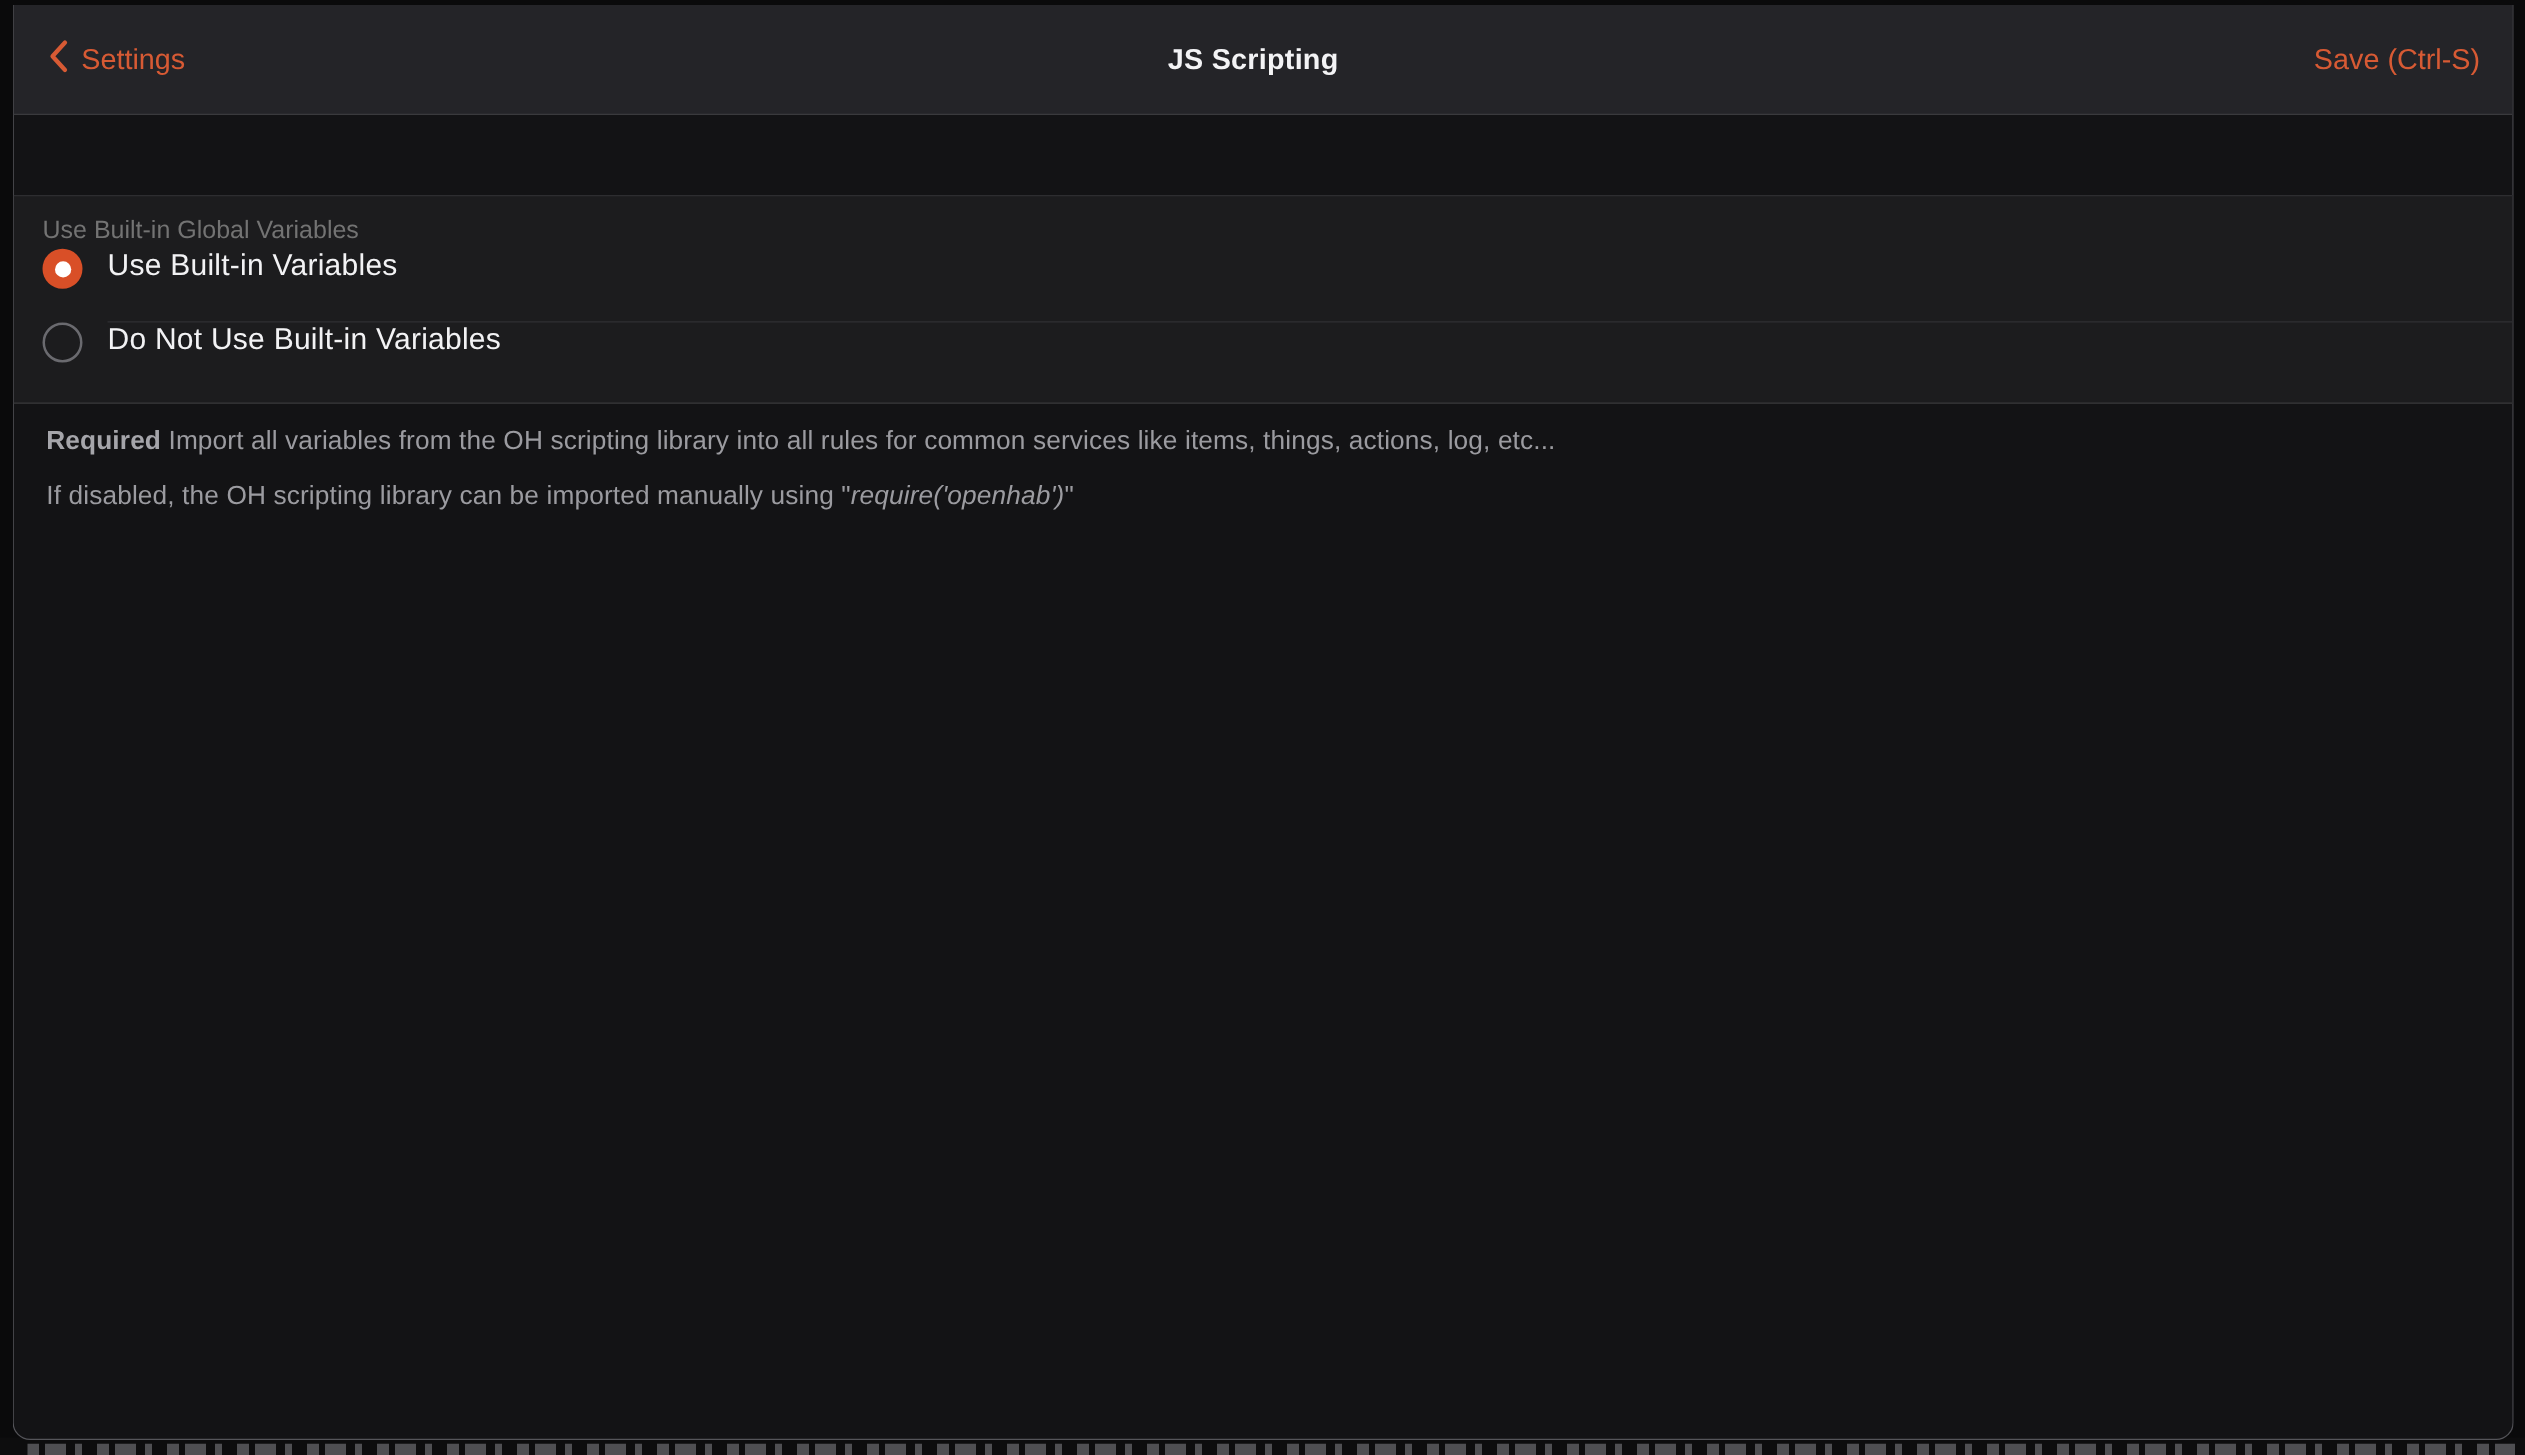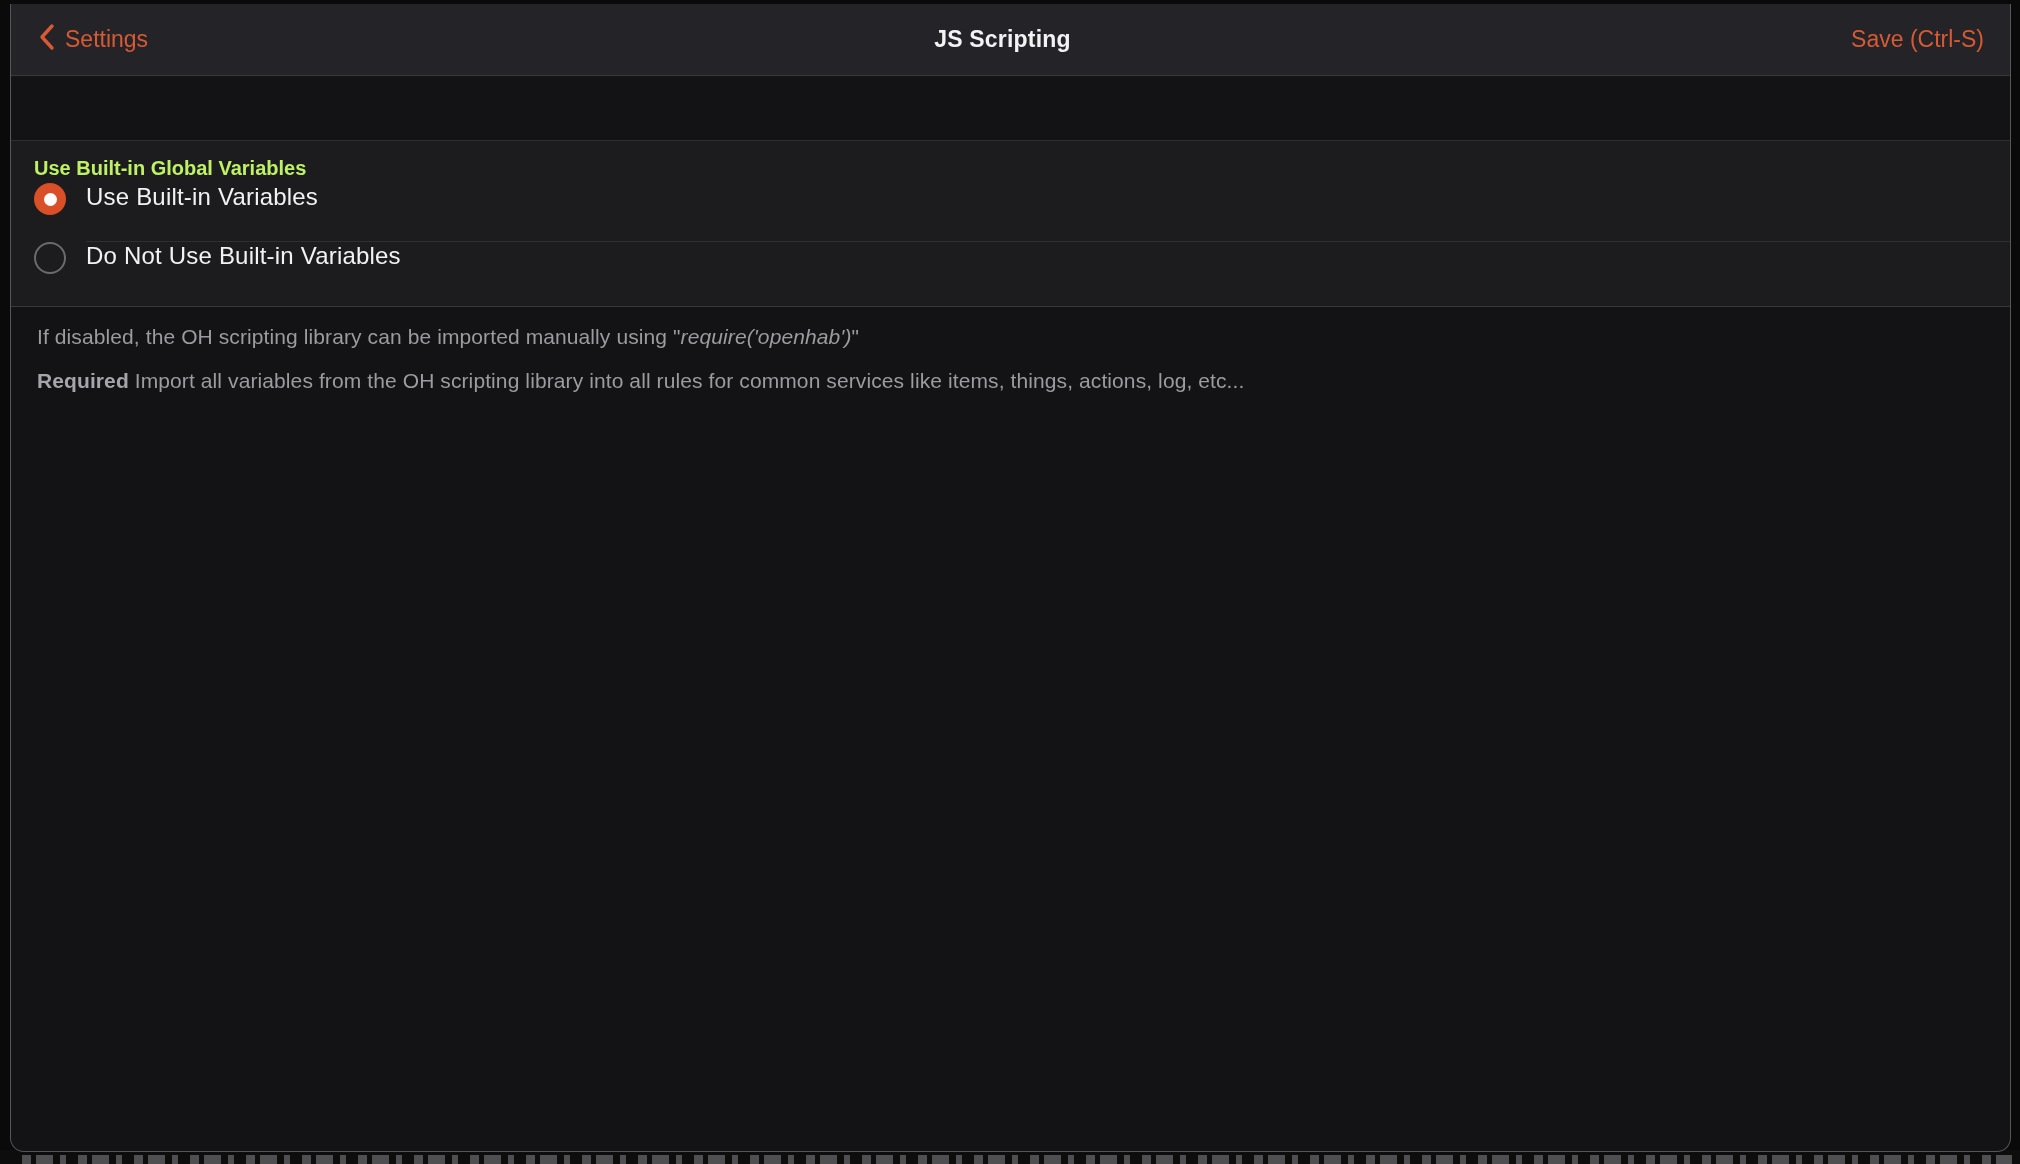--- a/index.html
+++ b/index.html
@@ -32,21 +32,21 @@
     background: #131315;
     border: 1px solid #55555a;
     border-top: none;
     border-radius: 0 0 14px 14px;
     overflow: hidden;
   }
 
   
   .navbar {
     position: relative;
-    height: 72px;
+    height: 88px;
     background: #242428;
     border-bottom: 1px solid #3a3a3d;
     display: flex;
     align-items: center;
     padding: 0 26px;
   }
   .nav-link {
     display: flex; align-items: center;
     color: #d75a34;
     font-size: 23px;
@@ -68,23 +68,22 @@
   
   .list-block {
     margin-top: 64px;
     background: #1c1c1e;
     border-top: 1px solid #2d2d30;
     border-bottom: 1px solid #38383b;
   }
   .group-label {
     padding: 14px 24px 2px 23px;
     font-size: 20px;
-    color: #bef264;
+    color: #737373;
     line-height: 26px;
-    font-weight: bold;
   }
   .radio-row {
     display: flex;
     padding-left: 23px;
     cursor: pointer;
   }
   .radio-row.first { height: 58px; }
   .radio-row.second { height: 64px; }
   .radio {
     width: 32px; height: 32px;
@@ -162,19 +161,19 @@
 
       <div class="row-divider"></div>
 
       <label class="radio-row second">
         <span class="radio"></span>
         <span class="radio-label">Do Not Use Built-in Variables</span>
       </label>
     </div>
 
     <div class="description">
-      <p><span>If disabled, the OH scripting library can be imported manually using "</span><i>require('openhab')</i><span>"</span></p>
       <p><b>Required</b>
         <span>Import all variables from the OH scripting library into all rules for common services like items, things, actions, log, etc...</span></p>
+      <p><span>If disabled, the OH scripting library can be imported manually using "</span><i>require('openhab')</i><span>"</span></p>
     </div>
 
   </div>
 </div>
 
 </body></html>

